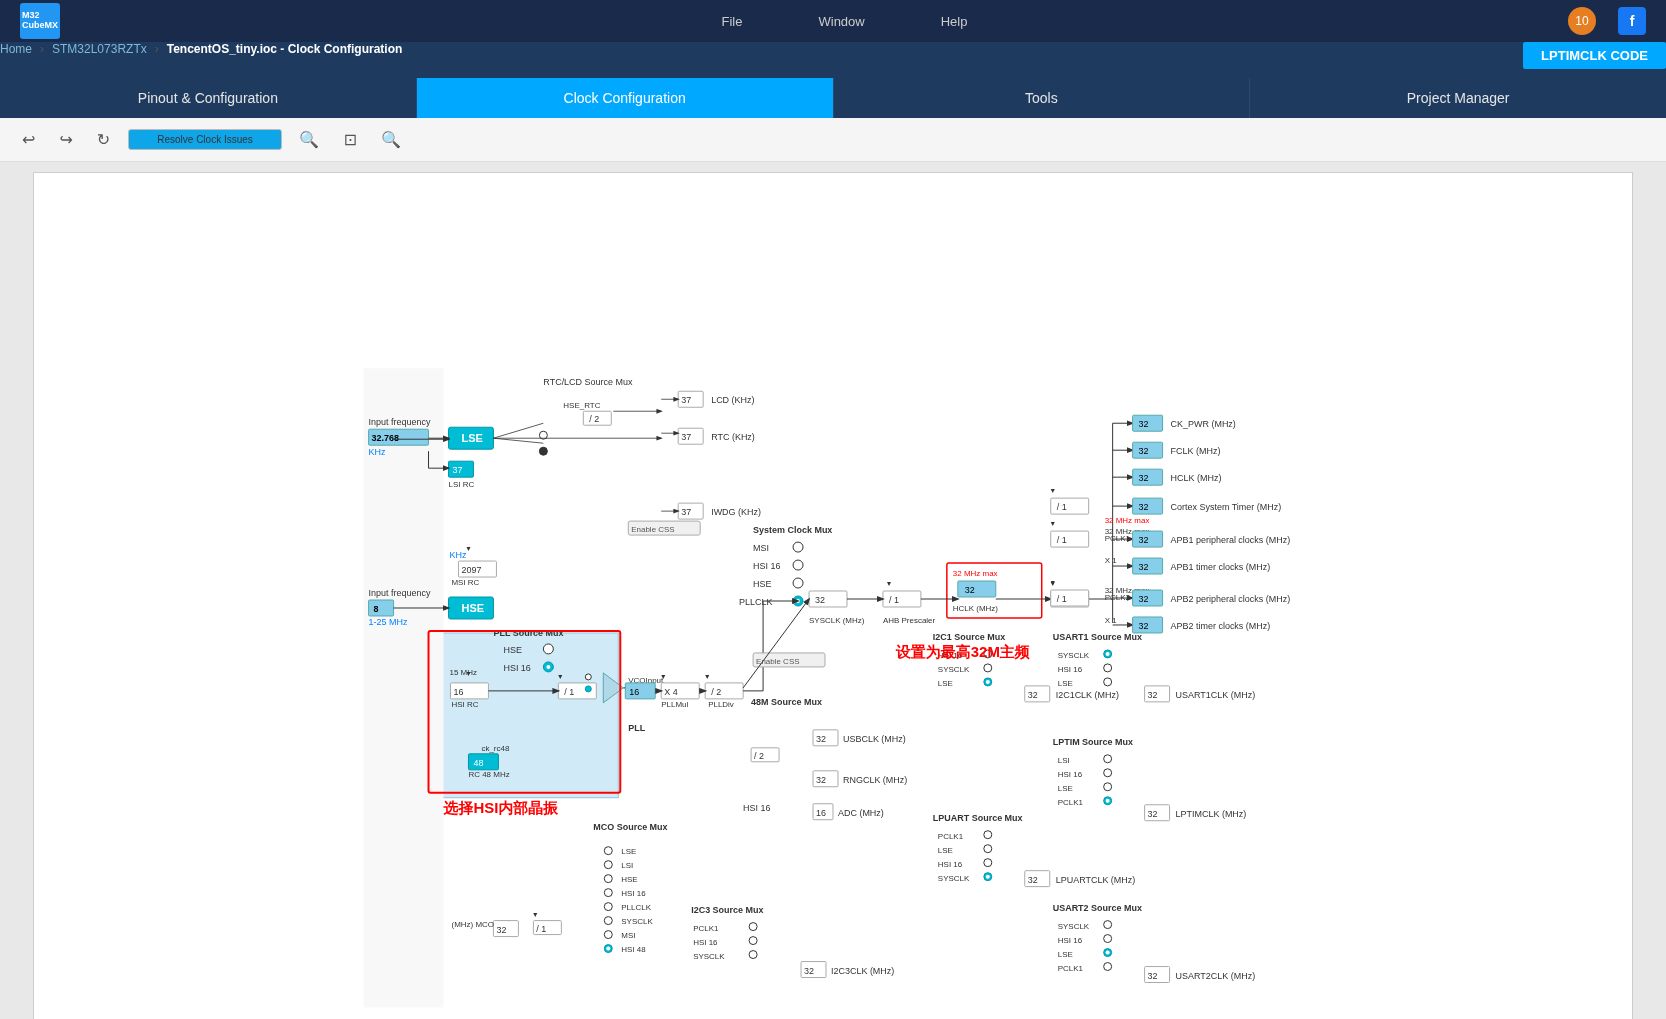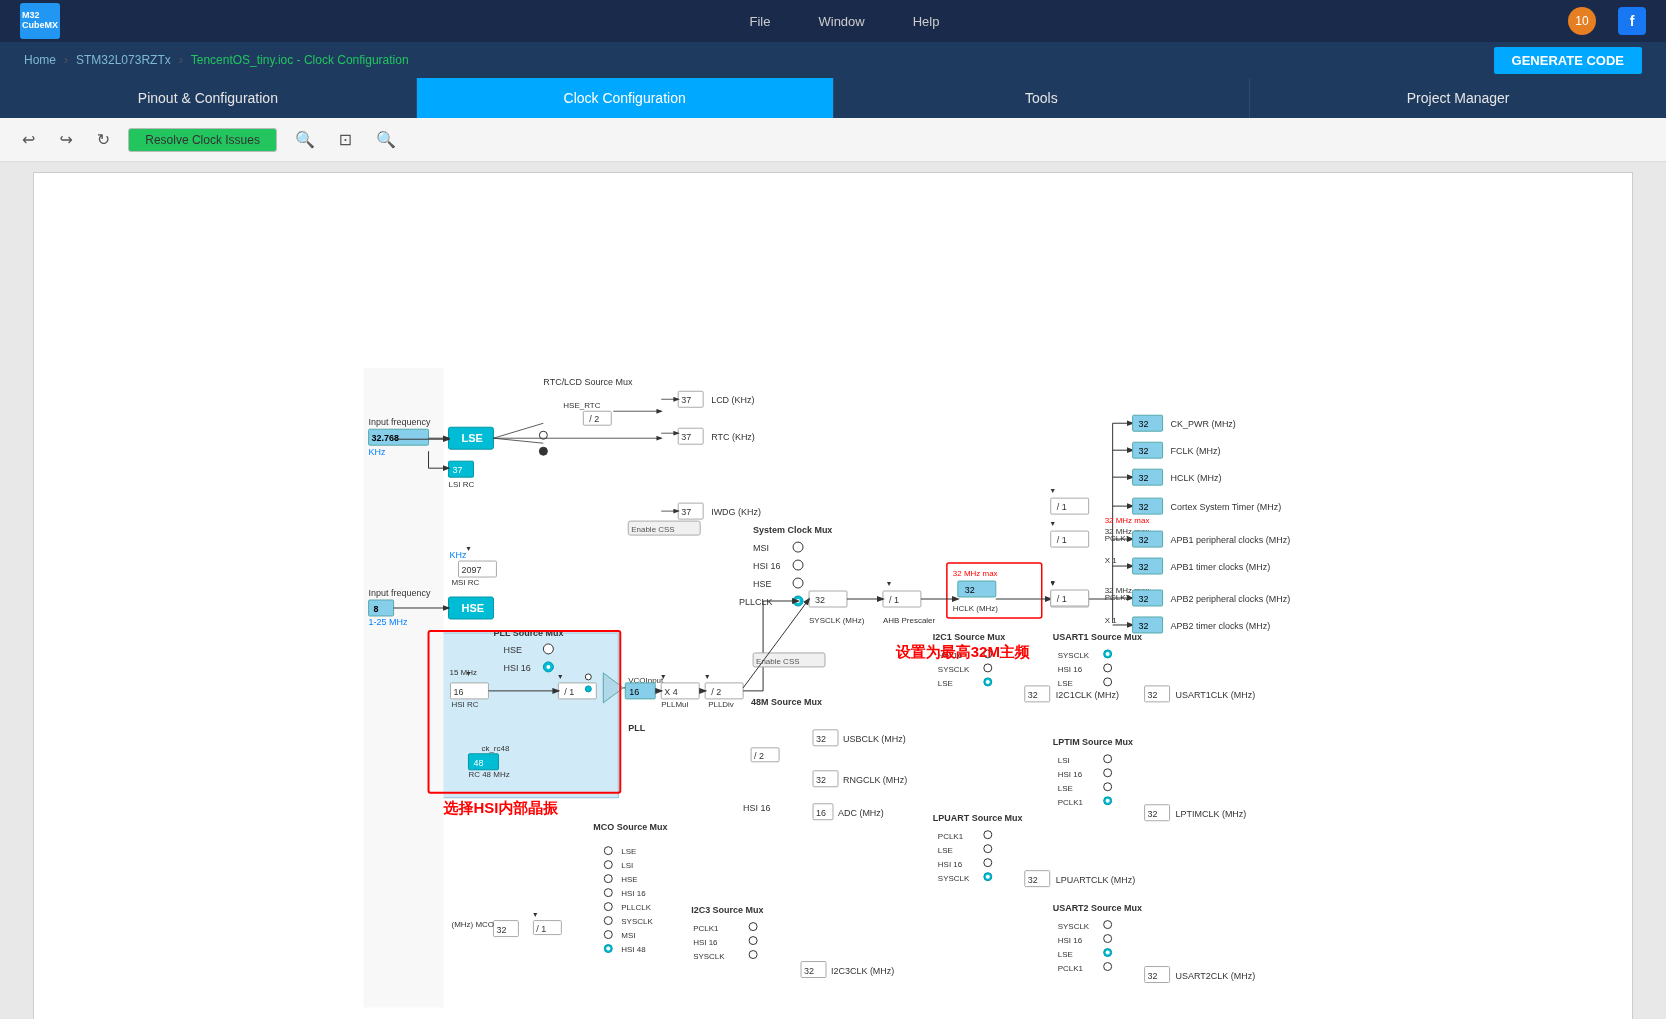--- a/index.html
+++ b/index.html
@@ -25,47 +25,47 @@
       background: #2196F3;
       display: flex;
       align-items: center;
       justify-content: center;
       font-size: 10px;
       color: white;
       font-weight: bold;
       border-radius: 3px;
       margin-right: 21px;
     }
-    .menu-items { display: flex; gap: 48px; flex: 1; justify-content: center; }
+    .menu-items { display: flex; gap: 76px; flex: 1; justify-content: center; }
     .menu-item { color: #ccc; cursor: pointer; font-size: 13px; }
     .top-right { display: flex; align-items: center; gap: 22px; }
     .icon-circle {
       width: 28px; height: 28px; border-radius: 50%;
       background: #e67e22; display: flex; align-items: center;
       justify-content: center; color: white; font-size: 12px; cursor: pointer;
     }
     .fb-icon {
       width: 28px; height: 28px; background: #1877f2;
       display: flex; align-items: center; justify-content: center;
       color: white; font-weight: bold; font-size: 14px; border-radius: 4px; cursor: pointer;
     }
 
     
     .breadcrumb {
       background: #1e3a5f;
       display: flex;
-      align-items: center;
-      padding: 0 24px;
+      align-items: flex-start;
+      padding: 0 0;
       height: 36px;
       color: #aaa;
       font-size: 12px;
     }
     .breadcrumb-item { color: #7eb8d4; cursor: pointer; }
     .breadcrumb-sep { margin: 0 8px; color: #555; }
-    .breadcrumb-active { color: #22c55e; }
+    .breadcrumb-active { color: #ffffff; font-weight: bold; }
     .generate-btn {
       margin-left: auto;
       background: #00a8ff;
       color: white;
       border: none;
       padding: 6px 18px;
       font-size: 13px;
       font-weight: bold;
       cursor: pointer;
       border-radius: 2px;
@@ -106,24 +106,24 @@
     .toolbar-btn {
       background: none;
       border: none;
       cursor: pointer;
       font-size: 16px;
       color: #555;
       padding: 2px 6px;
       border-radius: 3px;
     }
     .resolve-btn {
-      background: #22c55e;
+      background: #0ea5e9;
       border: 1px solid #bbb;
-      padding: 4px 16px;
-      font-size: 12px;
+      padding: 4px 28px;
+      font-size: 10px;
       cursor: pointer;
       border-radius: 3px;
       color: #333;
     }
     .zoom-btn {
       background: none;
       border: none;
       cursor: pointer;
       font-size: 16px;
       color: #555;
@@ -174,21 +174,21 @@
     <div class="fb-icon">f</div>
   </div>
 </div>
 
 <div class="breadcrumb">
   <span class="breadcrumb-item">Home</span>
   <span class="breadcrumb-sep">›</span>
   <span class="breadcrumb-item">STM32L073RZTx</span>
   <span class="breadcrumb-sep">›</span>
   <span class="breadcrumb-active">TencentOS_tiny.ioc - Clock Configuration</span>
-  <button class="generate-btn">GENERATE CODE</button>
+  <button class="generate-btn">LPTIMCLK CODE</button>
 </div>
 
 <div class="tab-bar">
   <div class="tab">Pinout &amp; Configuration</div>
   <div class="tab active">Clock Configuration</div>
   <div class="tab">Tools</div>
   <div class="tab">Project Manager</div>
 </div>
 
 <div class="toolbar">

